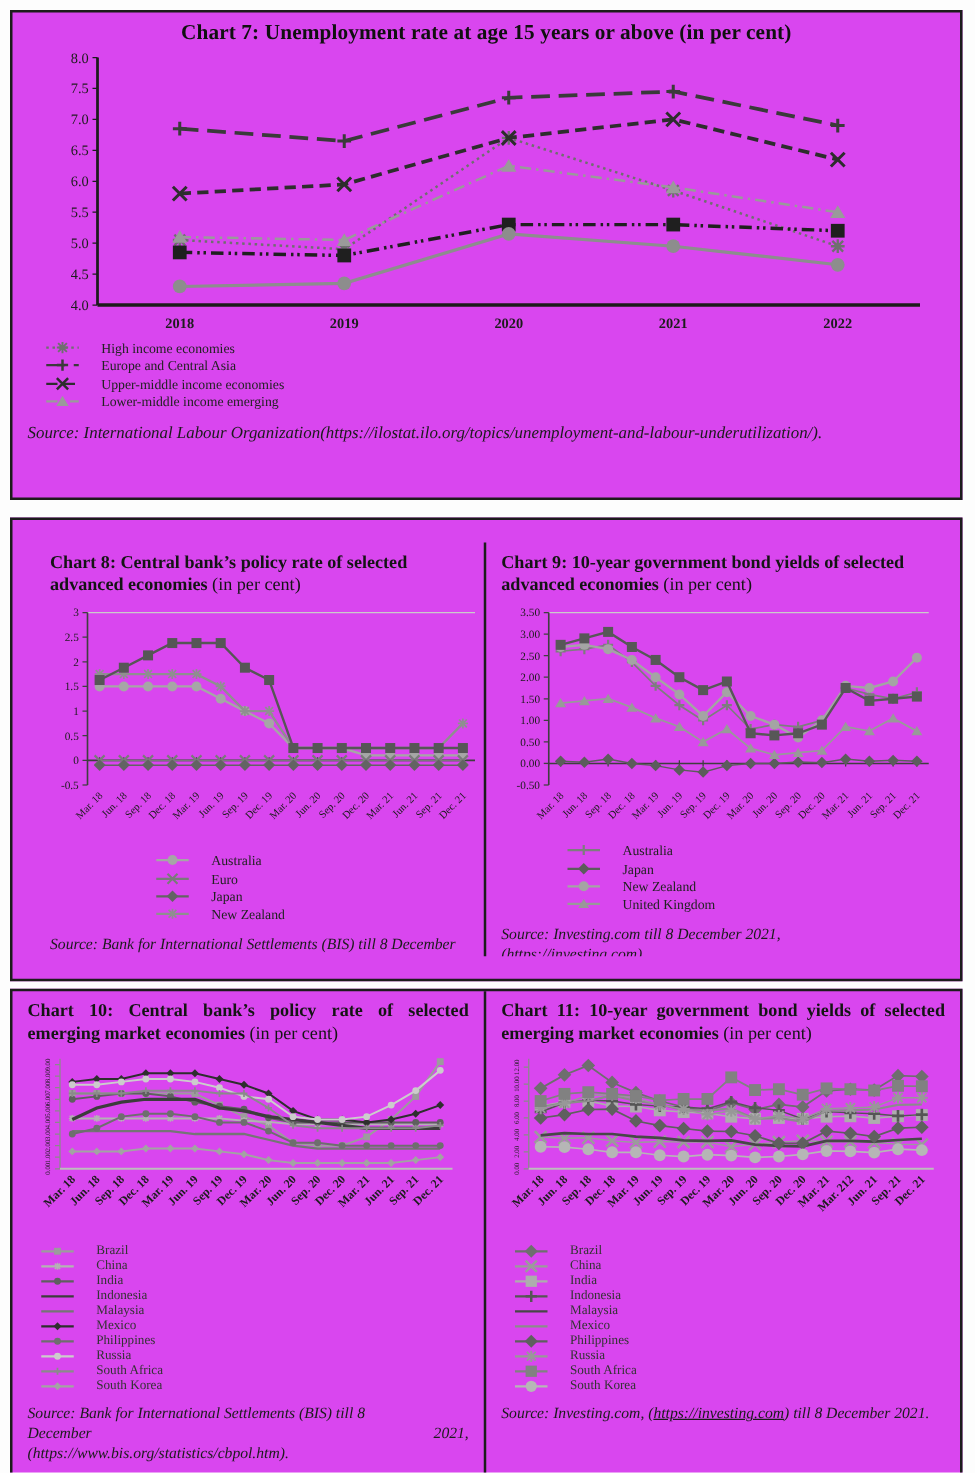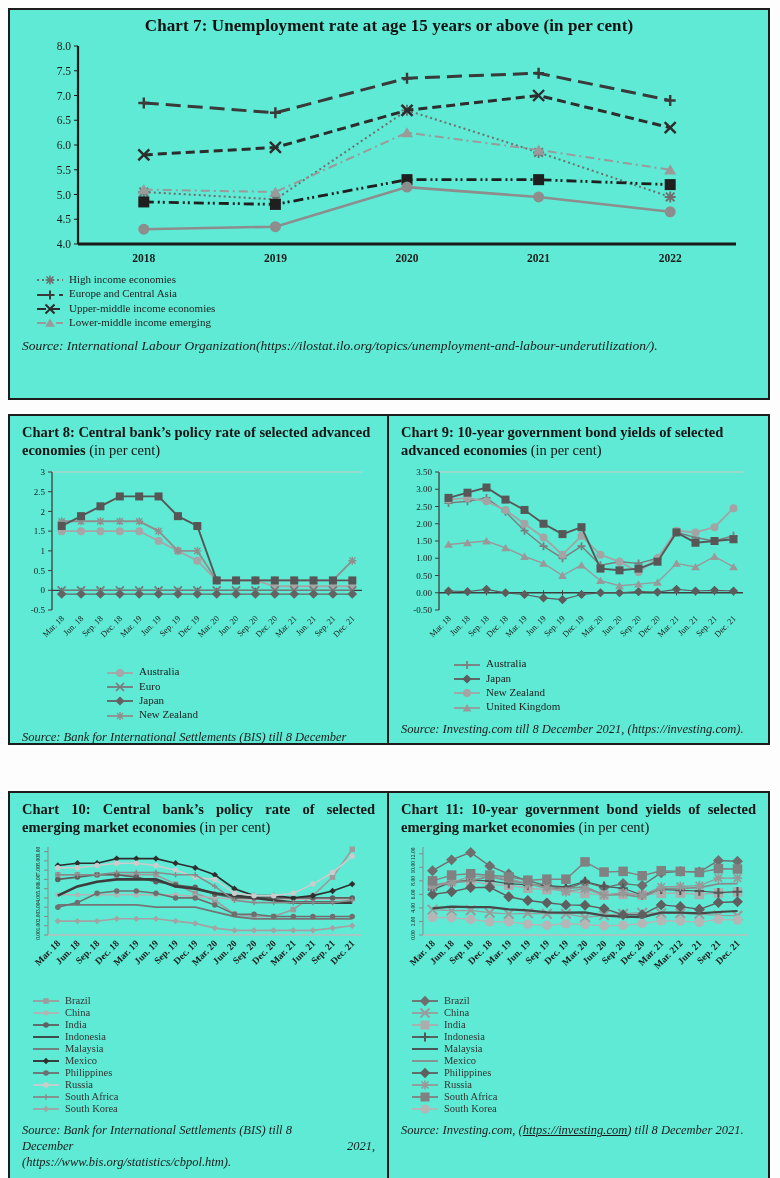--- a/index.html
+++ b/index.html
@@ -1,31 +1,31 @@
 <!DOCTYPE html>
 <html><head>
 <meta charset="utf-8">
 <style>
   html,body{margin:0;padding:0}
   body{width:780px;height:1178px;background:#fdfdfd;position:relative;
        font-family:"Liberation Serif","DejaVu Serif",serif;color:#1d1d1d}
-  .panel{position:absolute;left:8px;width:762px;border:2px solid #1c1c1c;background:#5eead4;box-sizing:border-box}
+  .panel{position:absolute;left:8px;width:762px;border:2px solid #1c1c1c;background:#d946ef;box-sizing:border-box}
   .p1{top:8px;height:392px;padding:4px 10px 4px}
-  .p2{top:414px;height:331px;display:flex;padding:0}
+  .p2{top:414px;height:371px;display:flex;padding:18px}
   .p3{top:791px;height:396px;display:flex;padding:0}
   .cell{width:50%;box-sizing:border-box;padding:8px 12px 4px;overflow:hidden}
   .cell.first{border-right:2px solid #1c1c1c}
   .c7-title{margin:2px 0 2px;text-align:center;font-size:17px;font-weight:bold;color:#101010;letter-spacing:.1px}
   .c7-title .paren{font-weight:bold}
   .ctitle{margin:0 0 5px;font-size:14.5px;line-height:1.22;font-weight:bold;color:#141414}
   .p3 .ctitle{text-align:justify}
   .ctitle .paren{font-weight:normal}
   .figure{line-height:0}
   .legend{display:flex;flex-direction:column}
-  .legend .li{display:flex;align-items:flex-end;gap:5px;font-size:11px;line-height:1.3;color:#222}
+  .legend .li{display:flex;align-items:flex-start;gap:17px;font-size:11px;line-height:1.3;color:#222}
   .legend .li svg{flex:0 0 auto}
   .c7-legend{margin:2px 0 0 16px}
   .l8{margin:2px 0 0 84px}
   .l9{margin:-6px 0 0 52px}
   .l10,.l11{margin:2px auto 0;transform:translateX(10px)}
   .l10 .li,.l11 .li{font-size:10.5px;line-height:1.14;color:#333}
   .src{font-style:italic;font-weight:normal;font-size:12.5px;color:#1b1b1b;margin:7px 0 0;line-height:1.28;overflow-wrap:anywhere}
   .c7-src{font-size:13.5px;margin:8px 2px 0;line-height:1.35}
   .src .blk{display:block}
   .spread{display:flex;justify-content:space-between}

